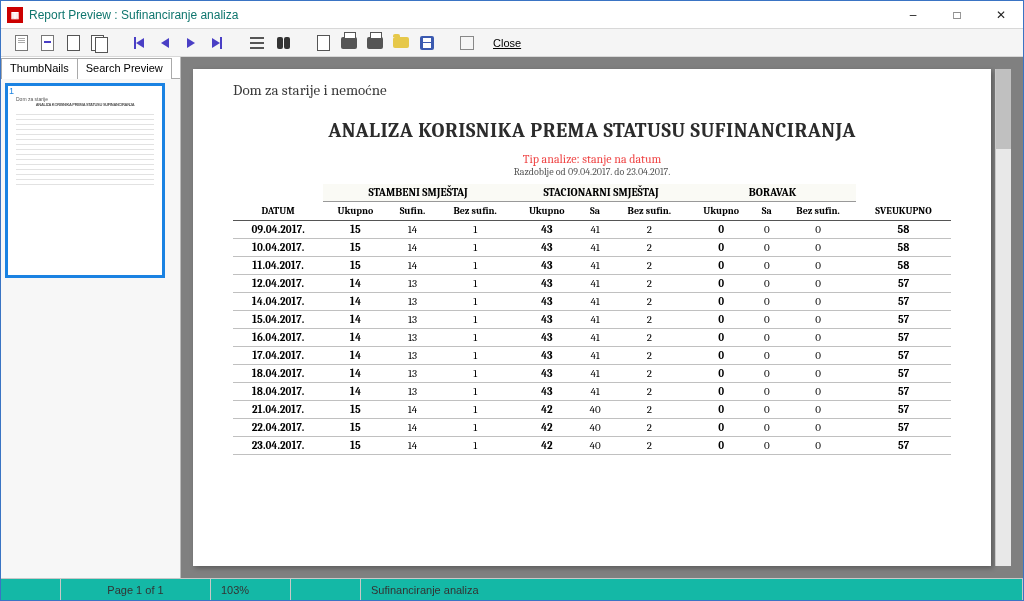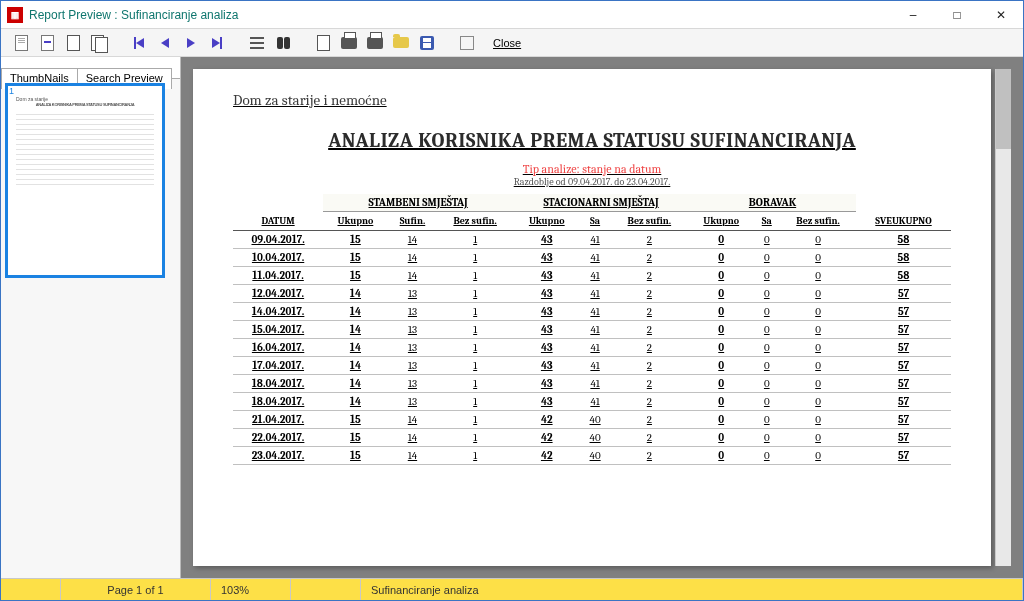--- a/index.html
+++ b/index.html
@@ -103,21 +103,21 @@
     background: #fff;
     border-bottom: 1px solid #aaa;
     font-size: 11px;
   }
   .tab {
     padding: 3px 8px;
     border: 1px solid #aaa;
     border-bottom: none;
     background: #fff;
     position: relative;
-    top: 11px;
+    top: 1px;
     cursor: pointer;
   }
   .tab:first-child { border-right: none; background:#fff;}
   .thumb-area {
     flex:1;
     padding: 4px;
     overflow: auto;
   }
   .thumb {
     border: 3px solid #1a82e2;
@@ -143,24 +143,23 @@
     flex: 1;
     background: #808080;
     padding: 12px;
     overflow: hidden;
     display:flex;
     position:relative;
   }
   .page {
     background: #fff;
     flex:1;
-    padding: 22px 40px;
+    padding: 12px 40px;
     overflow: hidden;
     box-shadow: 2px 2px 5px rgba(0,0,0,0.3);
-    text-decoration: underline;
   }
   .org {
     font-family: Cambria, Georgia, serif;
     font-size: 15px;
     color: #3b3b3b;
     margin-bottom: 20px;
   }
   .rpt-title {
     text-align: center;
     font-family: Cambria, Georgia, serif;
@@ -223,21 +222,21 @@
     background:#c0c0c0;
   }
 
   .statusbar {
     height: 22px;
     border-top: 1px solid #c8c8c8;
     display: flex;
     align-items: center;
     font-size: 11px;
     color: #333;
-    background: #fde047;
+    background: #14b8a6;
   }
   .statusbar > div {
     padding: 0 10px;
     border-right: 1px solid #c8c8c8;
     height:100%;
     display:flex; align-items:center;
   }
   .sb-page { width: 150px; justify-content:center;}
   .sb-zoom { width: 80px; }
   .sb-spacer { width: 70px; border-right:1px solid #c8c8c8;}

